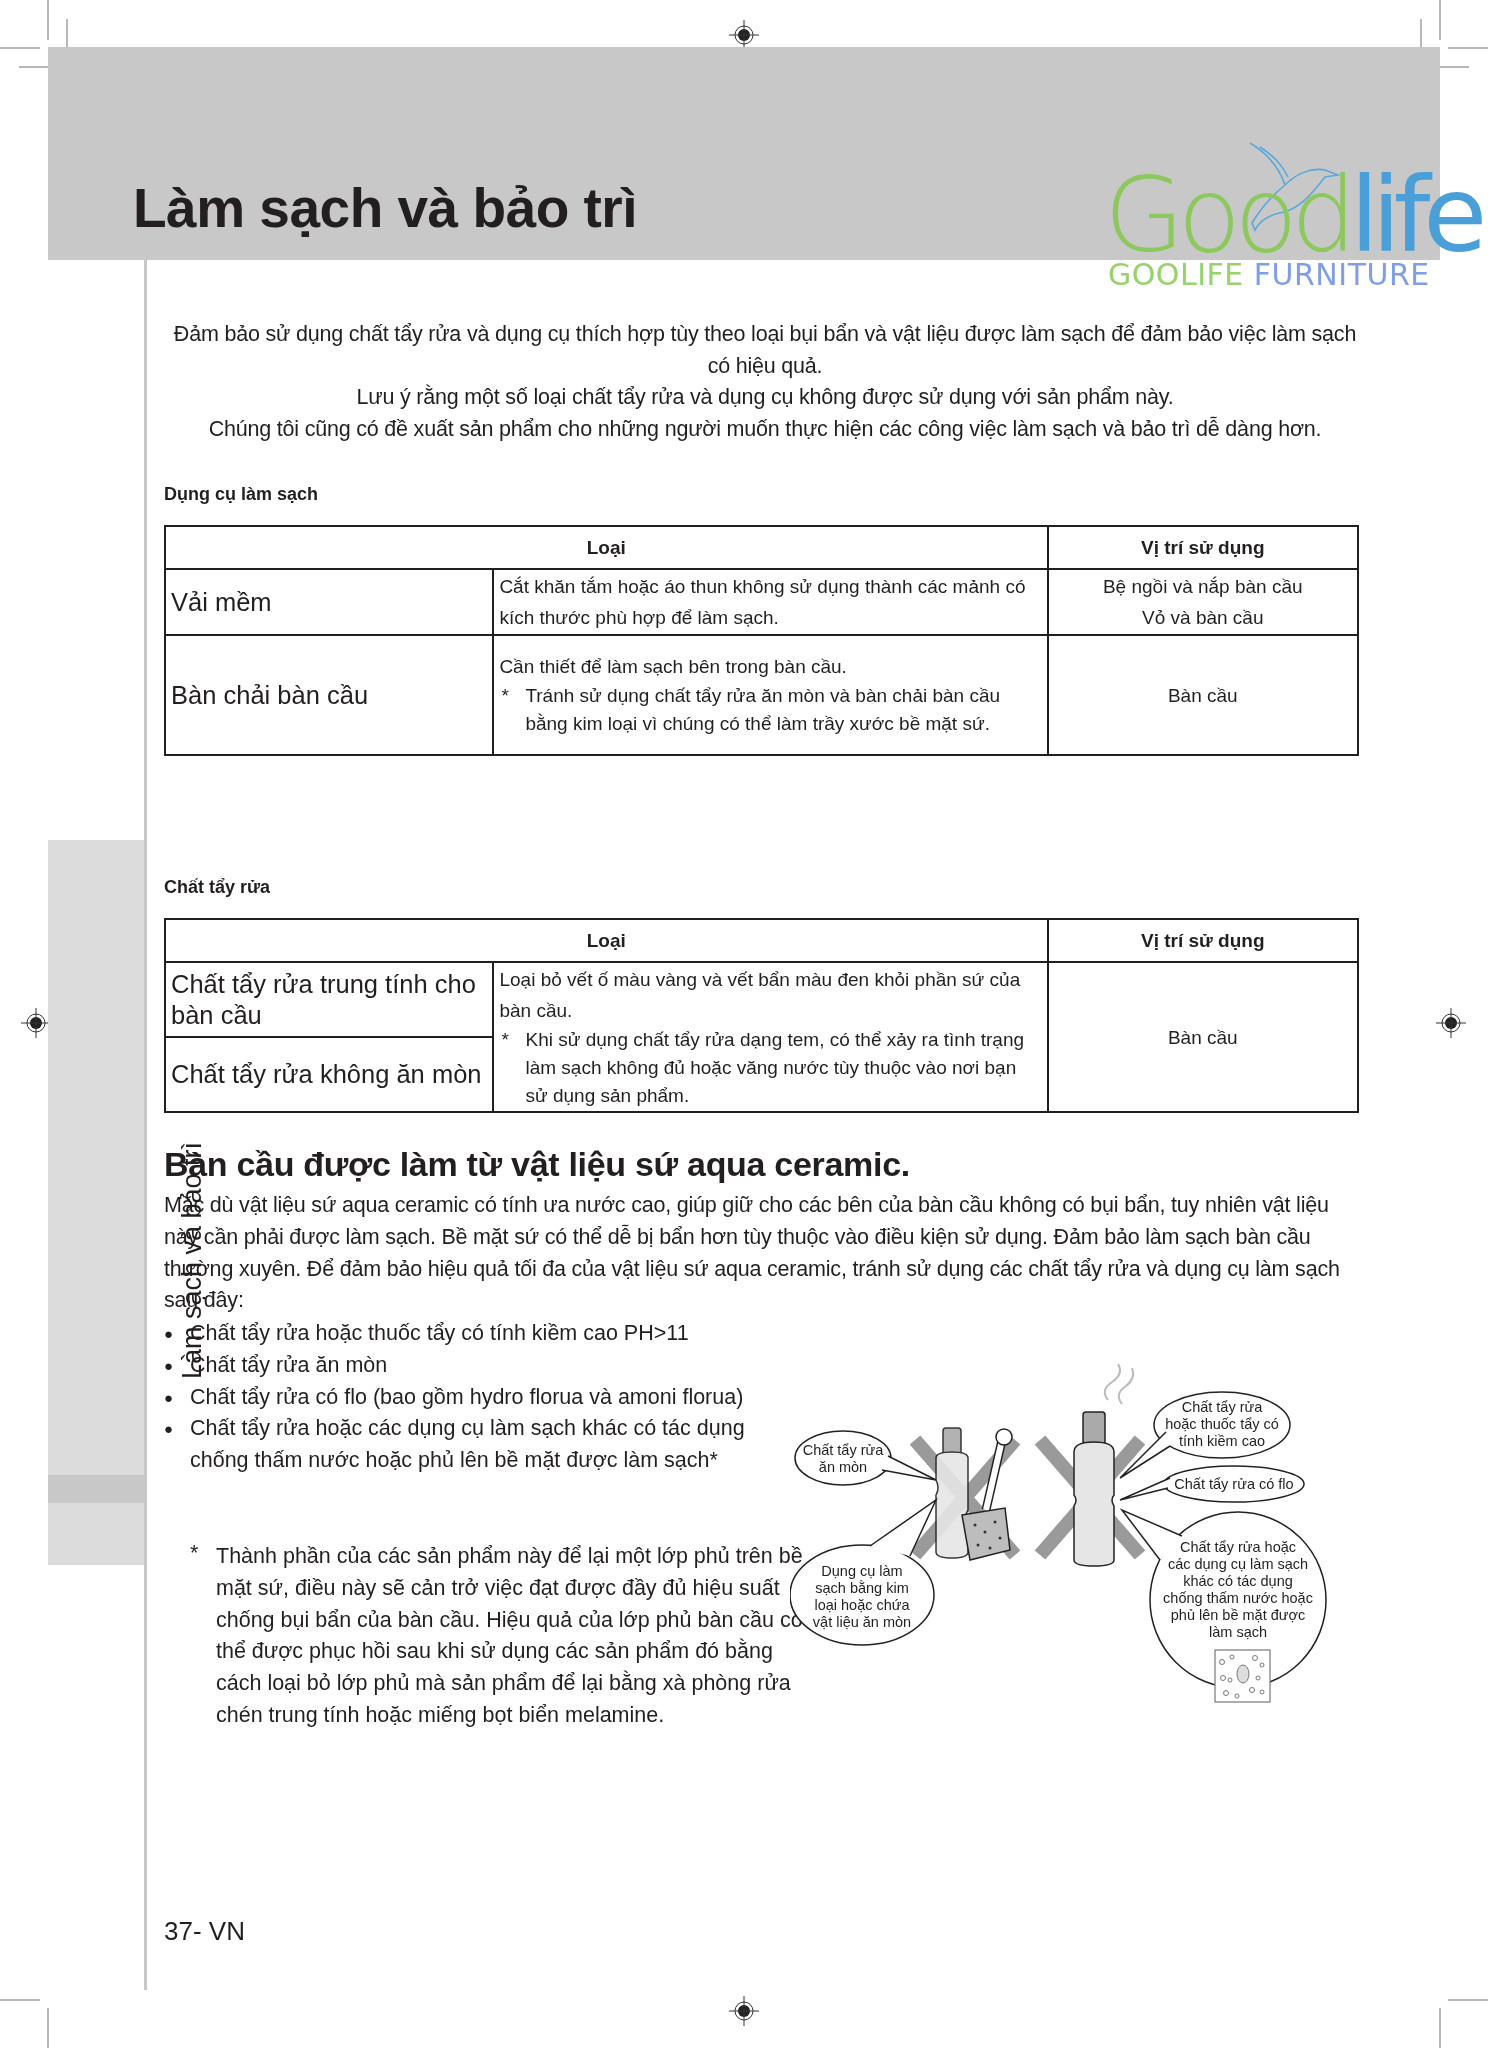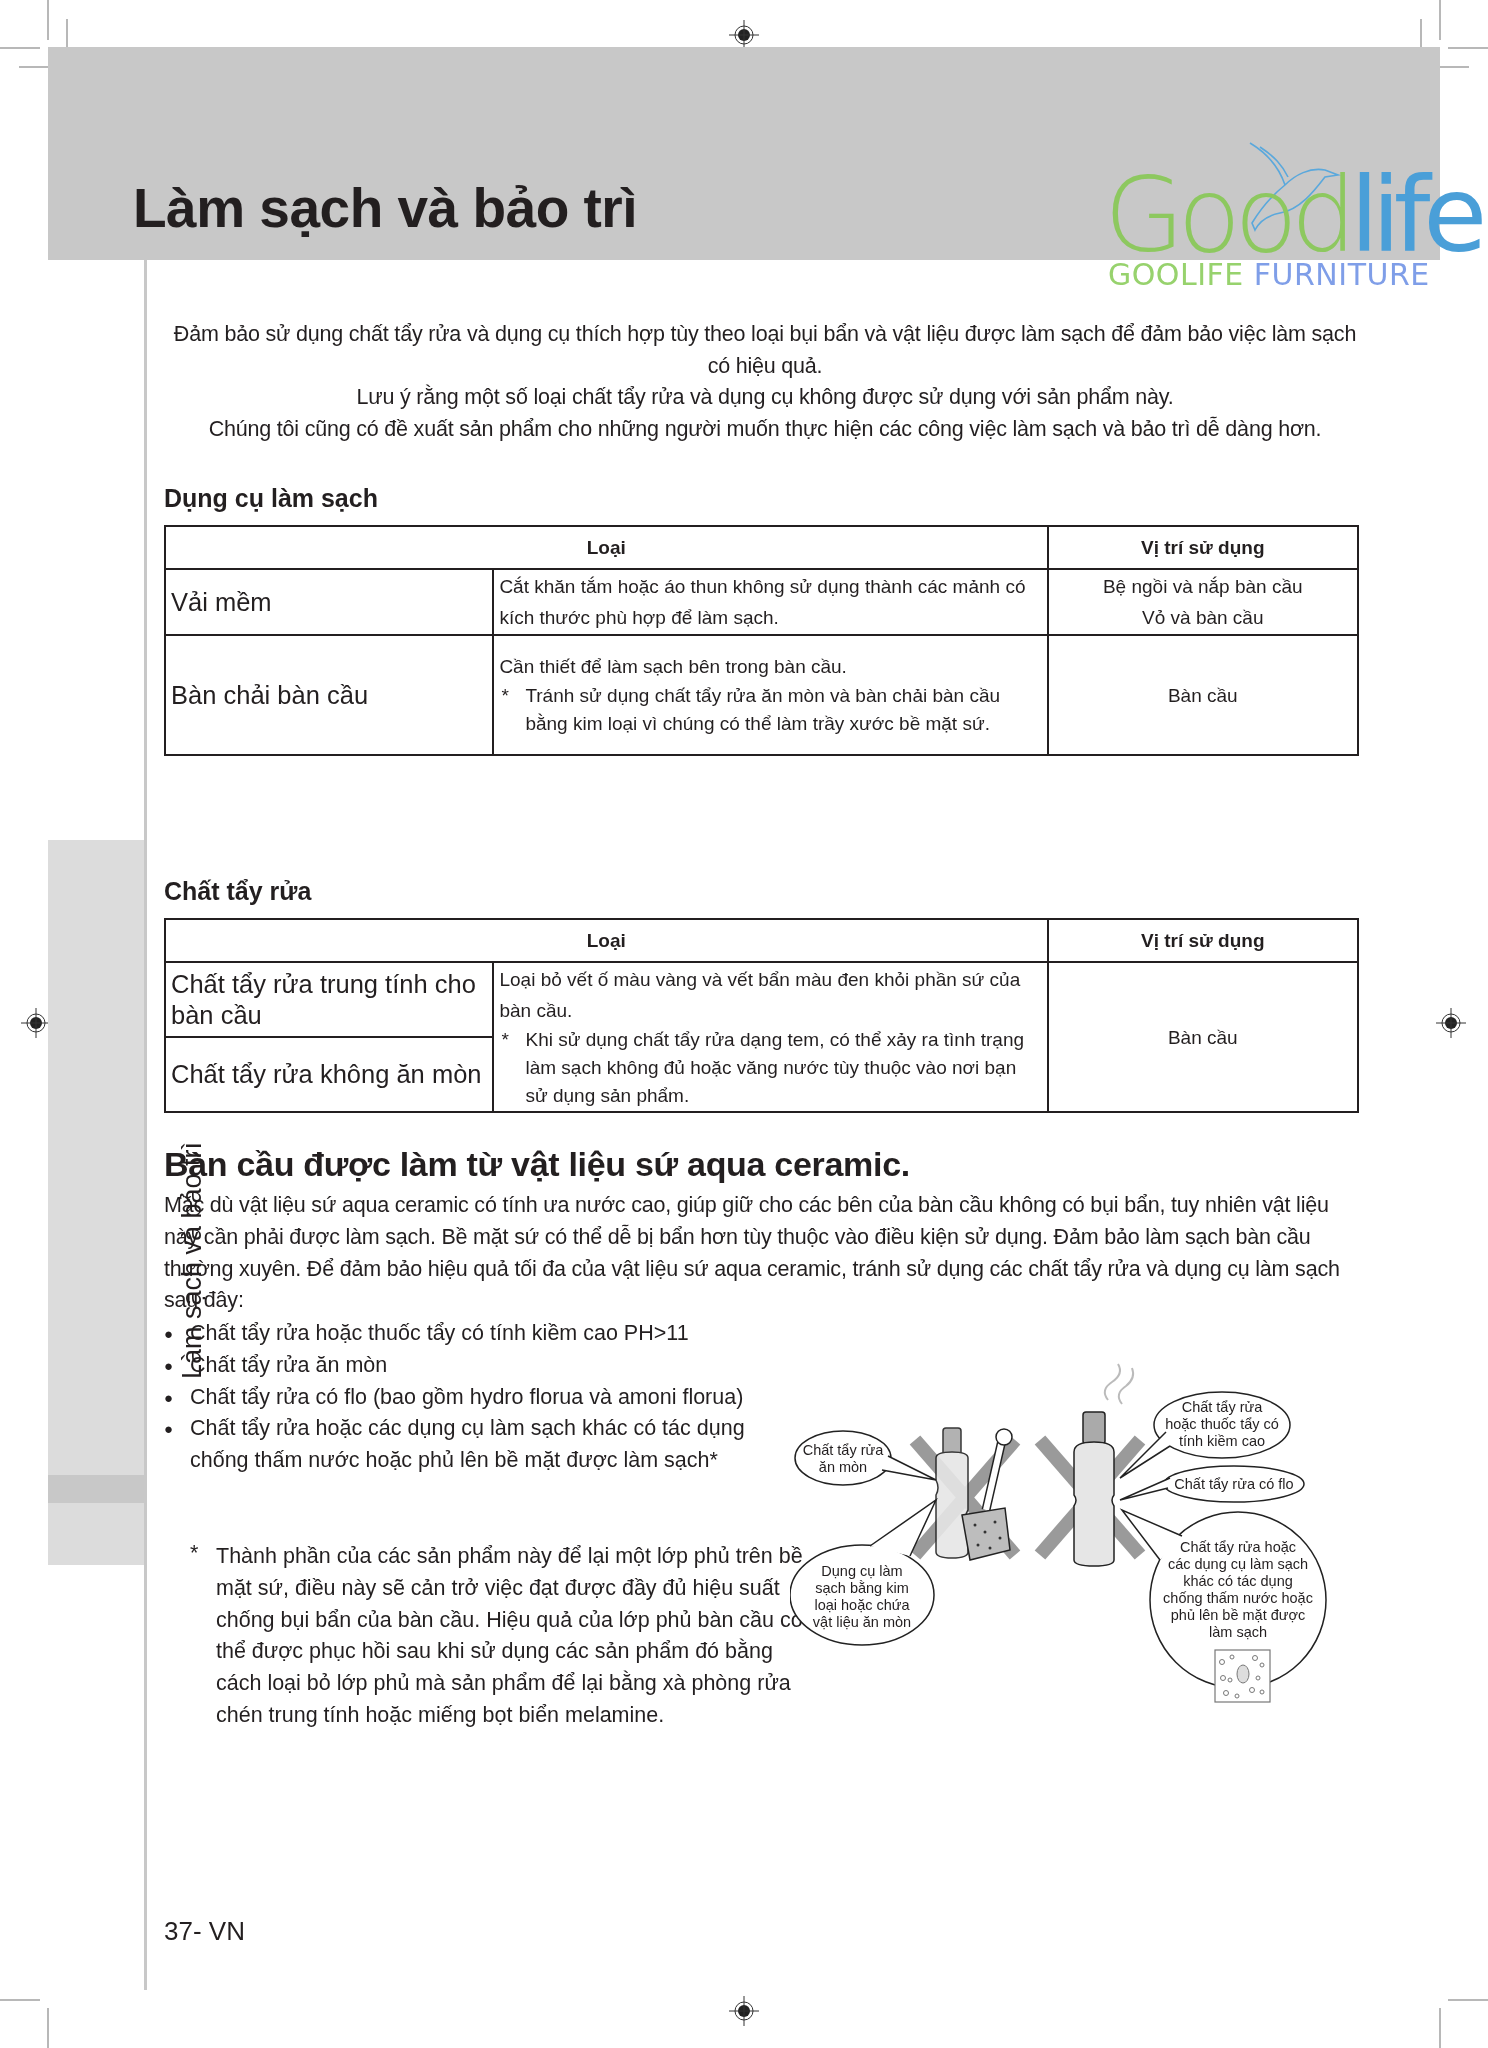--- a/index.html
+++ b/index.html
@@ -23,21 +23,21 @@
   
   #vrule { left:144px; top:260px; width:3px; height:1730px; background:#c8c8c8; }
   
   #side-tab { left:48px; top:840px; width:96px; height:725px; background:#dcdcdc; }
   #side-band { left:48px; top:1475px; width:96px; height:28px; background:#c8c8c8; }
   #side-label { left:12px; top:1245px; width:360px; transform-origin:center center; transform:rotate(-90deg);
                 font-size:27px; color:#231f20; white-space:nowrap; text-align:center; }
   
   .p { font-size:21.5px; line-height:31.5px; color:#231f20; letter-spacing:-0.2px; }
   #intro { left:165px; top:319px; width:1200px;text-align:center; }
-  .h2 { font-size:25px; font-weight:bold; color:#231f20;text-align:center; }
+  .h2 { font-size:18px; font-weight:bold; color:#231f20;text-align:center; }
   
   table.t { position:absolute; border-collapse:collapse; left:164px; width:1195px; }
   table.t td, table.t th { border:2.5px solid #231f20; font-size:19px; line-height:31px; color:#231f20; padding:0 5px; vertical-align:middle; }
   table.t th { font-weight:bold; text-align:center; height:41px; }
   .c1 { width:318px; font-size:25.5px !important; }
   .c2 { width:545px; }
   .c3 { text-align:center; }
   .note { padding-left:26px; position:relative; line-height:28px; display:block; }
   .note:before { content:"*"; position:absolute; left:2px; top:0; }
   

